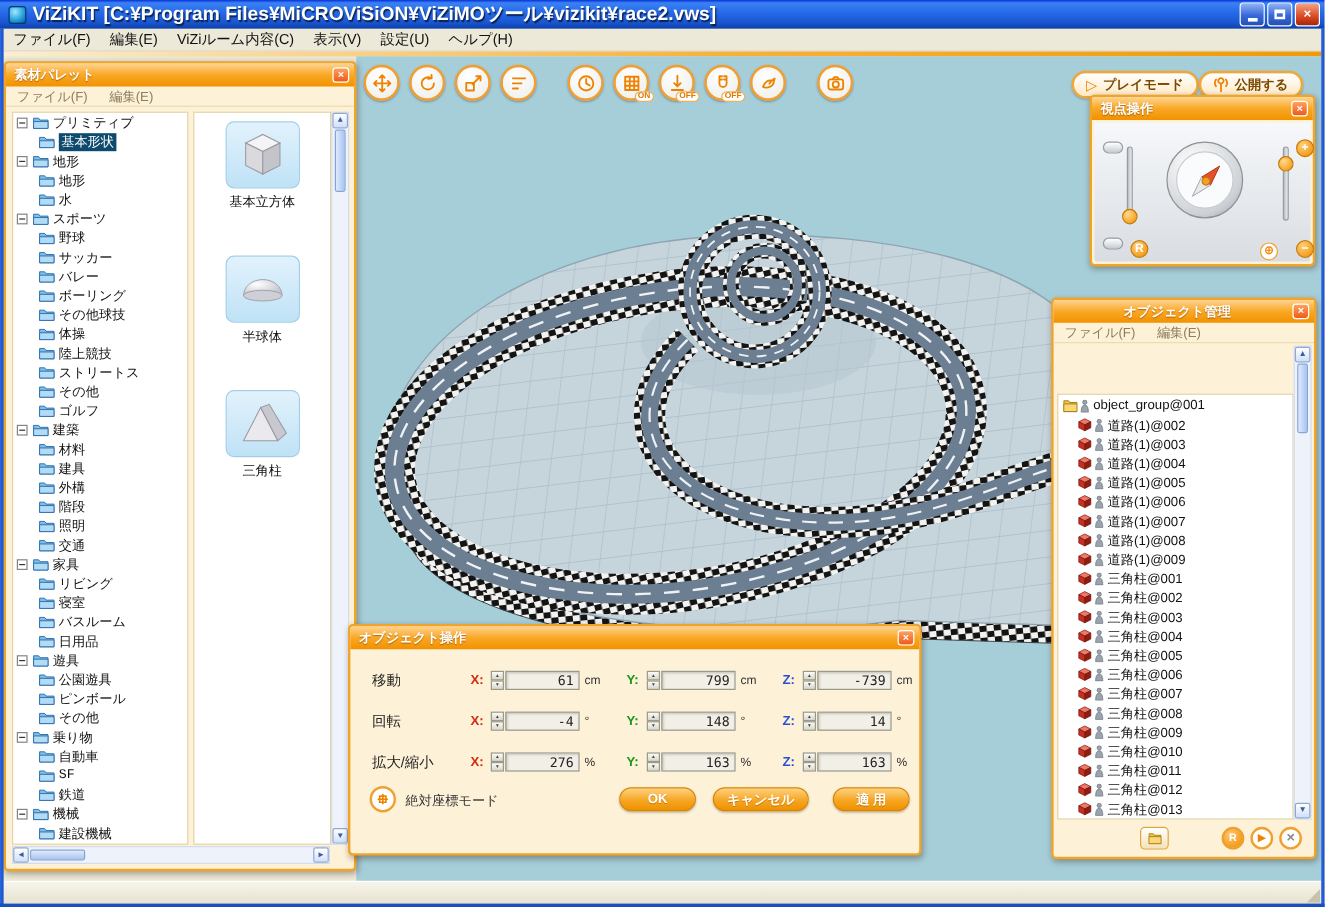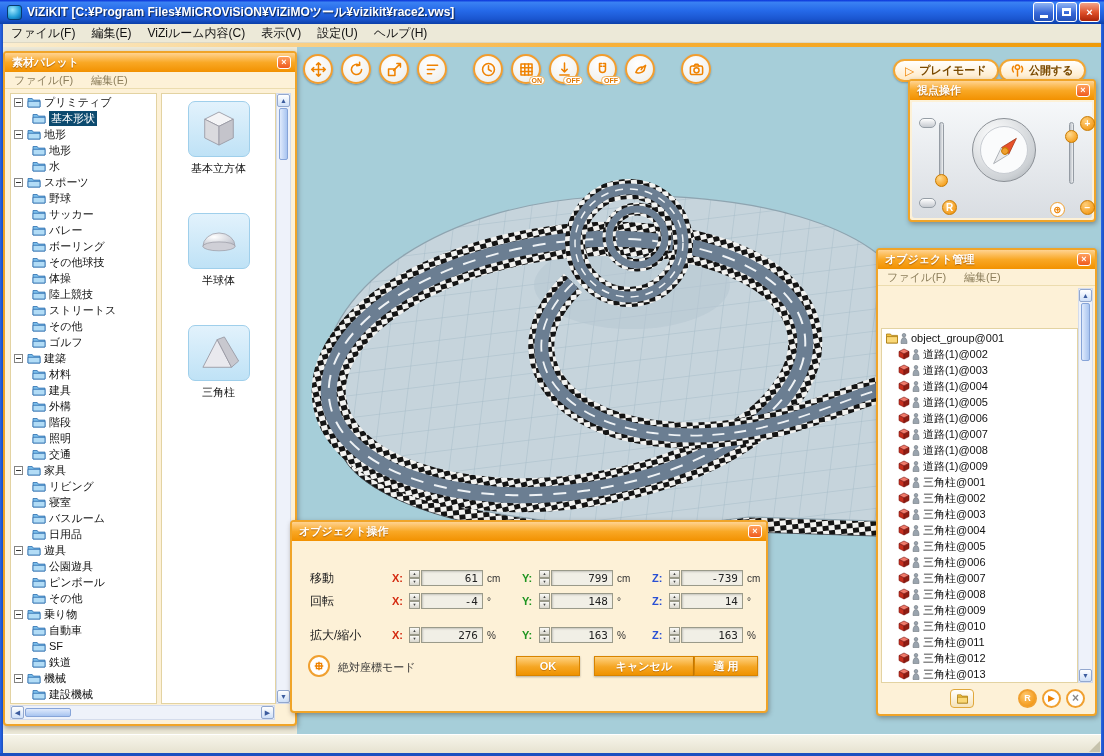--- a/index.html
+++ b/index.html
@@ -5,21 +5,21 @@
   * { margin:0; padding:0; box-sizing:border-box; }
   html,body { width:1104px; height:756px; font-family:"Liberation Sans","DejaVu Sans",sans-serif; }
   .app { position:relative; width:1104px; height:756px; background:#ece9d8; overflow:hidden; }
 
   
   .titlebar { position:absolute; left:0; top:0; width:1104px; height:24px;
     background:linear-gradient(180deg,#0831d9 0%,#3a81f3 10%,#2569e8 45%,#1a55cf 80%,#0b3fa8 100%);
     display:flex; align-items:center; padding:0 4px; }
   .app-icon { width:15px; height:15px; margin:0 5px 0 3px; border-radius:3px;
     background:radial-gradient(circle at 35% 30%,#9fe8ff,#1f9dd8 60%,#0b5aa0); border:1px solid #063a6e; flex:0 0 auto;}
-  .tb-title { color:#fff; font-size:12px; font-weight:bold; text-shadow:1px 1px 1px rgba(0,0,0,.65);
+  .tb-title { color:#fff; font-size:16px; font-weight:bold; text-shadow:1px 1px 1px rgba(0,0,0,.65);
     white-space:nowrap; overflow:hidden; flex:1; }
   .wbtn { width:21px; height:20px; margin-left:2px; border-radius:3px; border:1px solid #fff;
     background:linear-gradient(180deg,#8fb4f4,#3868d8 55%,#2451b8); color:#fff; font-size:11px; font-weight:bold;
     display:flex; align-items:center; justify-content:center; line-height:1; }
   .wbtn.close { background:linear-gradient(180deg,#f2a388,#dd4f28 55%,#aa2408); }
   .wbtn .g-min { display:block; width:8px; height:3px; background:#fff; margin-top:9px; }
   .wbtn .g-max { display:block; width:9px; height:8px; border:2px solid #fff; border-top-width:3px; }
 
   .menubar { position:absolute; left:3px; top:24px; width:1098px; height:19px; background:#ece9d8;
     display:flex; align-items:center; font-size:12px; color:#111; border-bottom:1px solid #ddd8c4; }
@@ -86,21 +86,21 @@
     border:1px solid #86a4d8; border-radius:2px; }
   .sbh { position:absolute; background:#eef2fa; border:1px solid #d4dcec; }
   .sbh .sb-btn { position:absolute; top:0; }
   .sbh .lf { left:0; } .sbh .lf::before { content:"◀"; }
   .sbh .rt { right:0; } .sbh .rt::before { content:"▶"; }
   .sbh .thumb { position:absolute; top:1px; height:9px; background:linear-gradient(180deg,#dfeafc,#a8c4f0);
     border:1px solid #86a4d8; border-radius:2px; }
 
   
   .palette { left:3px; top:51px; width:294px; height:675px; }
-  .pal-body { position:absolute; left:2px; top:38px; right:2px; bottom:2px; }
+  .pal-body { position:absolute; left:2px; top:38px; right:2px; bottom:2px;font-family:Liberation Mono, monospace; }
   .tree { position:absolute; left:3px; top:2px; width:147px; bottom:18px; background:#fff;
     border:1px solid #e3d3a2; overflow:hidden; }
   .tree-row { display:flex; align-items:center; height:16px; padding-left:3px; font-size:11px; color:#111; white-space:nowrap; }
   .tree-row[data-level="1"] { padding-left:21px; }
   .twisty { width:9px; height:9px; border:1px solid #848484; background:#fff; margin-right:4px; position:relative; flex:0 0 auto; }
   .twisty::before { content:""; position:absolute; left:1px; top:3px; width:5px; height:1px; background:#333; }
   .tfold { width:14px; height:11px; margin-right:3px; flex:0 0 auto; }
   .tree-row[data-selected="true"] .tlabel { background:#0c4a6e; color:#fff; padding:0 2px; }
 
   .items { position:absolute; left:154px; top:2px; right:17px; bottom:18px; background:#fff;
@@ -129,21 +129,21 @@
   .vs-l { left:27px; top:20px; } .vs-r { left:157px; top:20px; }
   .knob { position:absolute; width:13px; height:13px; border-radius:50%;
     background:radial-gradient(circle at 35% 30%,#ffd98e,#f29000); border:1px solid #c87a00; }
   .oval { position:absolute; width:17px; height:10px; border-radius:5px;
     background:linear-gradient(180deg,#fff,#c6cad0); border:1px solid #969ea6; }
   .obtn { position:absolute; width:15px; height:15px; border-radius:50%;
     background:radial-gradient(circle at 35% 30%,#ffcf7a,#f08c00); border:1px solid #c87a00;
     color:#fff; font-size:10px; font-weight:bold; display:flex; align-items:center; justify-content:center; line-height:1; }
 
   
-  .omgr { left:876px; top:248px; width:221px; height:468px; }
+  .omgr { left:876px; top:248px; width:221px; height:468px;text-align:center; }
   .olist { position:absolute; left:3px; top:38px; right:17px; bottom:31px; background:#fff;
     border:1px solid #e3d3a2; overflow:hidden; padding-top:1px;margin-top:40px; }
   .obj-row { display:flex; align-items:center; height:16px; font-size:11px; color:#111; padding-left:4px; white-space:nowrap; }
   .obj-row[data-level="1"] { padding-left:16px; }
   .oicon { width:12px; height:12px; margin-right:2px; flex:0 0 auto; }
   .picon { width:8px; height:11px; margin-right:3px; flex:0 0 auto; }
   .om-sbv { right:2px; top:38px; width:15px; bottom:31px; }
   .om-sbv .thumb { top:14px; height:58px; left:2px; }
   .ofoot { position:absolute; left:2px; right:2px; bottom:2px; height:28px; display:flex; align-items:center; padding:0 8px; }
   .fbtn { width:24px; height:19px; border-radius:4px; border:1px solid #e0a83c;
@@ -172,25 +172,25 @@
   .spin i.up::before { content:"▲"; } .spin i.dn::before { content:"▼"; }
   .nfield { width:62px; height:16px; background:#f1efe6; border:1px solid #9a9a8a;
     box-shadow:inset 1px 1px 2px rgba(0,0,0,.18); font-size:11px; color:#222; text-align:right;
     padding:1px 4px 0 0; font-family:"DejaVu Sans Mono",monospace; }
   .unit { font-size:10px; color:#333; margin-left:4px; width:20px; }
   .dfoot { position:absolute; left:0; right:0; top:112px; height:26px; }
   .mode-ico { position:absolute; left:14px; top:0; width:22px; height:22px; border-radius:50%;
     background:#fff; border:2px solid #f0a030; display:flex; align-items:center; justify-content:center; }
   .mode-ico svg { width:12px; height:12px; stroke:#ef8200; fill:none; stroke-width:1.6; }
   .mode-label { position:absolute; left:44px; top:5px; font-size:11px; color:#333; }
-  .obtn-pill { position:absolute; top:1px; height:20px; border-radius:0;
+  .obtn-pill { position:absolute; top:1px; height:20px; border-radius:10px;
     background:linear-gradient(180deg,#ffd280,#f5a623 55%,#ef9200); border:1px solid #d88400;
     color:#fff; font-size:11px; font-weight:bold; text-shadow:0 1px 0 rgba(150,80,0,.5);
     display:flex; align-items:center; justify-content:center; box-shadow:0 1px 2px rgba(0,0,0,.3); }
-  .b-ok { left:222px; width:64px; } .b-cancel { left:300px; width:100px; } .b-apply { left:400px; width:64px; }
+  .b-ok { left:222px; width:64px; } .b-cancel { left:300px; width:80px; } .b-apply { left:400px; width:64px; }
 </style>
 </head>
 <body>
 
 <svg width="0" height="0" style="position:absolute">
   <defs>
     <radialGradient id="g-sph" cx="35%" cy="30%" r="75%">
       <stop offset="0" stop-color="#ffffff"></stop>
         <stop offset="1" stop-color="#bfc2cc"></stop>
     </radialGradient>
@@ -1075,21 +1075,21 @@
     </div>
   </div>
 
   <div class="panel odlg">
     <div class="ptitle">
       <span class="pt-text">オブジェクト操作</span>
       <span class="pclose"></span>
     </div>
     <div class="dbody">
       <div>
-  <div class="axis-row" style="top: 25px; width: 100%;">
+  <div class="axis-row" style="top: 14px; width: 100%;">
     <span class="row-label">移動</span>
     <span class="grp g-x">
       <span class="ax ax-x">X:</span>
       <span class="spin">
                 <i class="up"></i>
                 <i class="dn"></i>
               </span>
       <span class="nfield">61</span>
       <span class="unit">cm</span>
     </span>

